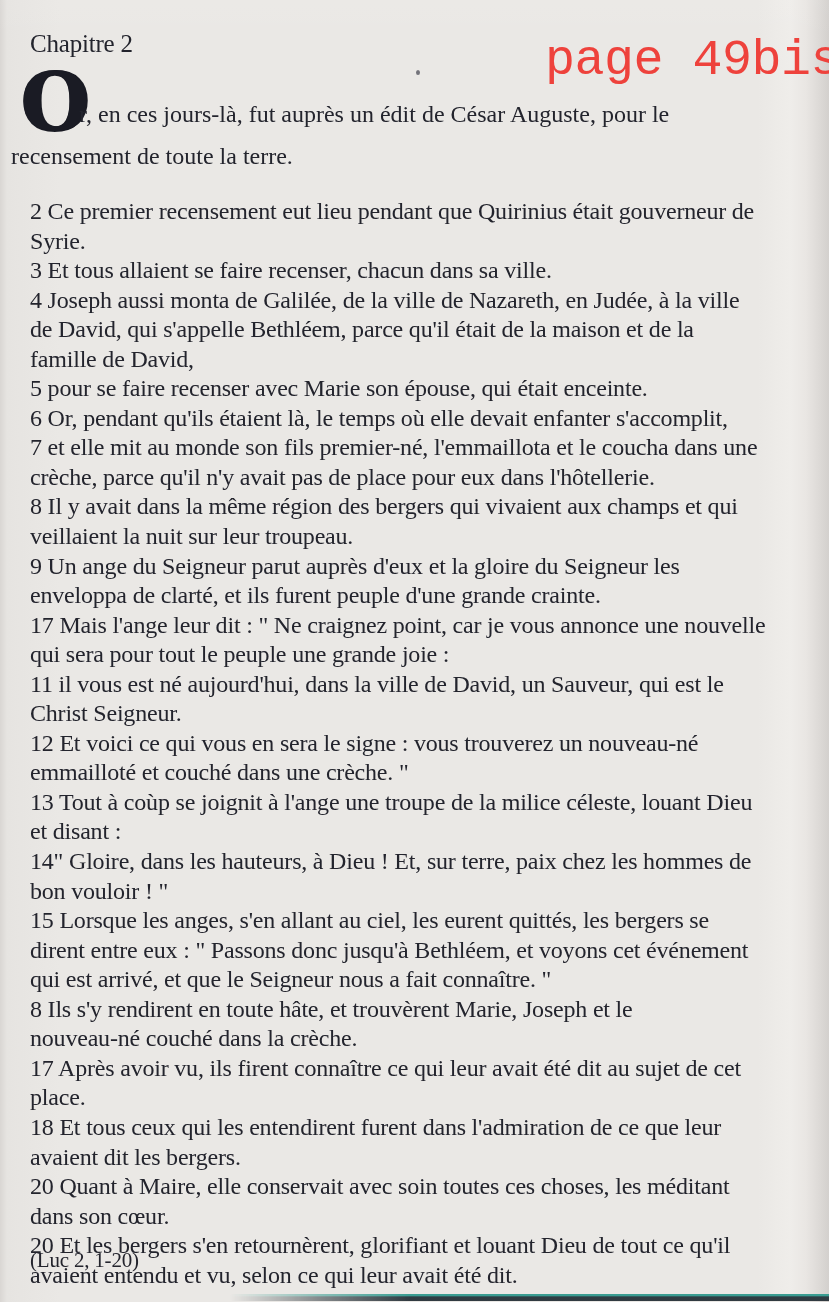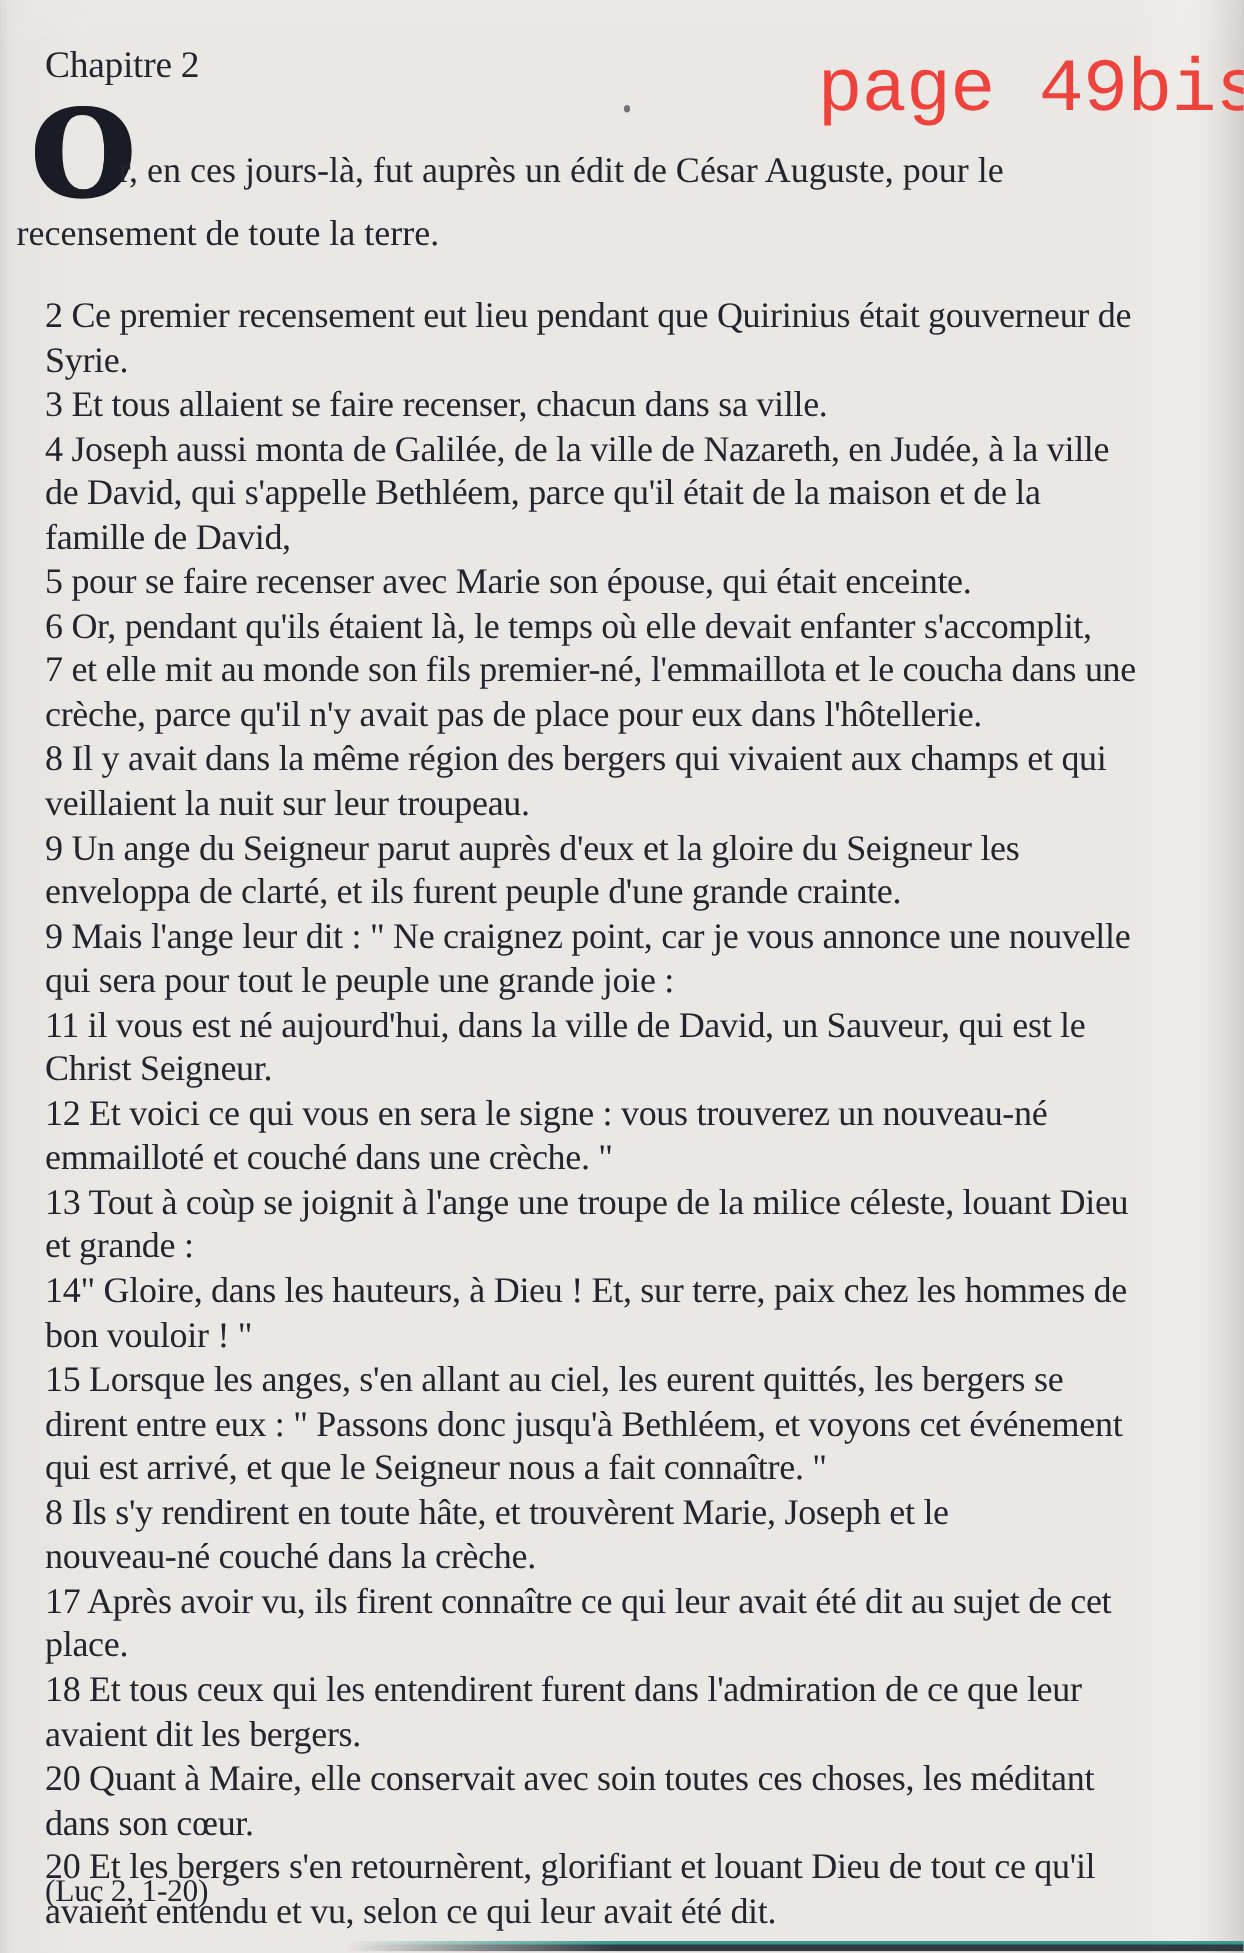--- a/index.html
+++ b/index.html
@@ -141,28 +141,28 @@
       <div class="line">de David, qui s'appelle Bethléem, parce qu'il était de la maison et de la</div>
       <div class="line">famille de David,</div>
       <div class="line">5 pour se faire recenser avec Marie son épouse, qui était enceinte.</div>
       <div class="line">6 Or, pendant qu'ils étaient là, le temps où elle devait enfanter s'accomplit,</div>
       <div class="line">7 et elle mit au monde son fils premier-né, l'emmaillota et le coucha dans une</div>
       <div class="line">crèche, parce qu'il n'y avait pas de place pour eux dans l'hôtellerie.</div>
       <div class="line">8 Il y avait dans la même région des bergers qui vivaient aux champs et qui</div>
       <div class="line">veillaient la nuit sur leur troupeau.</div>
       <div class="line">9 Un ange du Seigneur parut auprès d'eux et la gloire du Seigneur les</div>
       <div class="line">enveloppa de clarté, et ils furent peuple d'une grande crainte.</div>
-      <div class="line">9 Mais l'ange leur dit : " Ne craignez point, car je vous annonce une nouvelle</div>
+      <div class="line">17 Mais l'ange leur dit : " Ne craignez point, car je vous annonce une nouvelle</div>
       <div class="line">qui sera pour tout le peuple une grande joie :</div>
       <div class="line">11 il vous est né aujourd'hui, dans la ville de David, un Sauveur, qui est le</div>
       <div class="line">Christ Seigneur.</div>
       <div class="line">12 Et voici ce qui vous en sera le signe : vous trouverez un nouveau-né</div>
       <div class="line">emmailloté et couché dans une crèche. "</div>
       <div class="line">13 Tout à coùp se joignit à l'ange une troupe de la milice céleste, louant Dieu</div>
-      <div class="line">et grande :</div>
+      <div class="line">et disant :</div>
       <div class="line">14" Gloire, dans les hauteurs, à Dieu ! Et, sur terre, paix chez les hommes de</div>
       <div class="line">bon vouloir ! "</div>
       <div class="line">15 Lorsque les anges, s'en allant au ciel, les eurent quittés, les bergers se</div>
       <div class="line">dirent entre eux : " Passons donc jusqu'à Bethléem, et voyons cet événement</div>
       <div class="line">qui est arrivé, et que le Seigneur nous a fait connaître. "</div>
       <div class="line">8 Ils s'y rendirent en toute hâte, et trouvèrent Marie, Joseph et le</div>
       <div class="line">nouveau-né couché dans la crèche.</div>
       <div class="line">17 Après avoir vu, ils firent connaître ce qui leur avait été dit au sujet de cet</div>
       <div class="line">place.</div>
       <div class="line">18 Et tous ceux qui les entendirent furent dans l'admiration de ce que leur</div>

